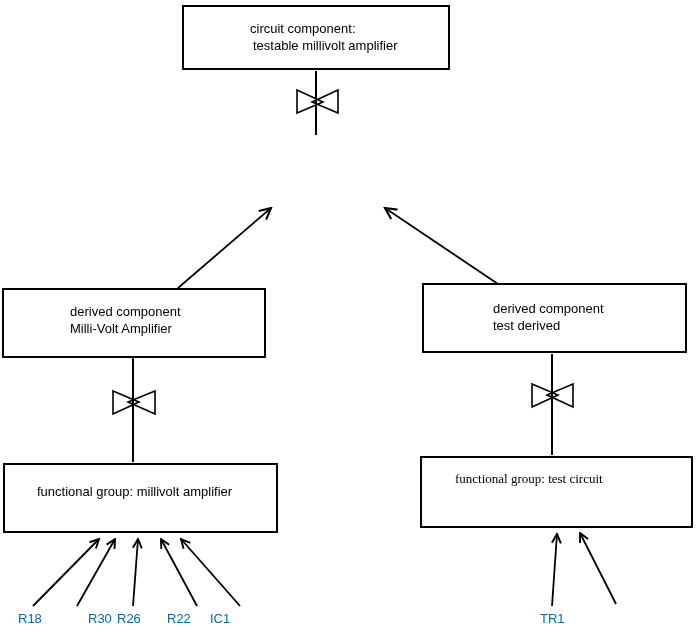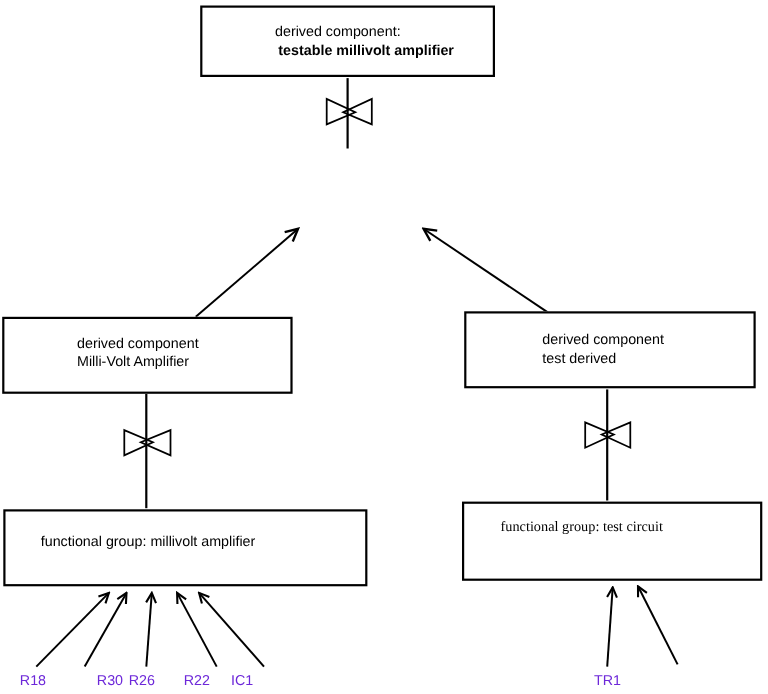--- a/index.html
+++ b/index.html
@@ -25,24 +25,24 @@
   .node {
     position: absolute;
     box-sizing: border-box;
     border: 2px solid #000000;
     background: #ffffff;
     color: #000000;
     font-size: 13px;
     line-height: 17px;
     white-space: nowrap;
   }
-  .node .indent2 { text-indent: 3px; font-weight: bold; }
+  .node .indent2 { text-indent: 3px; }
   .leaf-label {
     position: absolute;
-    color: #6d28d9;
+    color: #0369a1;
     font-size: 13px;
     line-height: 15px;
     white-space: nowrap;
   }
 </style>
 </head>
 <body>
 
 <div class="canvas">
 
@@ -81,36 +81,36 @@
     <line x1="77" y1="606" x2="115" y2="539" stroke="#000000" stroke-width="1.8" marker-end="url(#arrowS)"></line>
     <line x1="133" y1="606" x2="138" y2="539" stroke="#000000" stroke-width="1.8" marker-end="url(#arrowS)"></line>
     <line x1="197" y1="606" x2="161" y2="539" stroke="#000000" stroke-width="1.8" marker-end="url(#arrowS)"></line>
     <line x1="240" y1="606" x2="181" y2="539" stroke="#000000" stroke-width="1.8" marker-end="url(#arrowS)"></line>
 
     <line x1="552" y1="606" x2="557" y2="534" stroke="#000000" stroke-width="1.8" marker-end="url(#arrowS)"></line>
     <line x1="616" y1="604" x2="580" y2="533" stroke="#000000" stroke-width="1.8" marker-end="url(#arrowS)"></line>
   </svg>
 
   <div class="node" style="left:182px; top:5px; width:268px; height:65px; padding:13px 4px 0 66px;">
-    <div>derived component:</div>
+    <div>circuit component:</div>
     <div class="indent2">testable millivolt amplifier</div>
   </div>
 
 
   <div class="node" style="left:2px; top:288px; width:264px; height:70px; padding:13px 4px 0 66px;">
     <div>derived component</div>
     <div>Milli-Volt Amplifier</div>
   </div>
 
   <div class="node" style="left:422px; top:283px; width:265px; height:70px; padding:15px 4px 0 69px;">
     <div>derived component</div>
     <div>test derived</div>
   </div>
 
-  <div class="node" style="left:3px; top:463px; width:331px; height:70px; padding:18px 4px 0 32px;">
+  <div class="node" style="left:3px; top:463px; width:275px; height:70px; padding:18px 4px 0 32px;">
     <div>functional group: millivolt amplifier</div>
   </div>
 
   <div class="node" style="left:420px; top:456px; width:273px; height:72px; padding:12px 4px 0 33px;font-family:Liberation Serif, serif;">
     <div>functional group: test circuit</div>
   </div>
 
   <span class="leaf-label" style="left:18px;  top:611px;">R18</span>
   <span class="leaf-label" style="left:63px;  top:611px;margin-left:25px;">R30</span>
   <span class="leaf-label" style="left:117px; top:611px;">R26</span>

